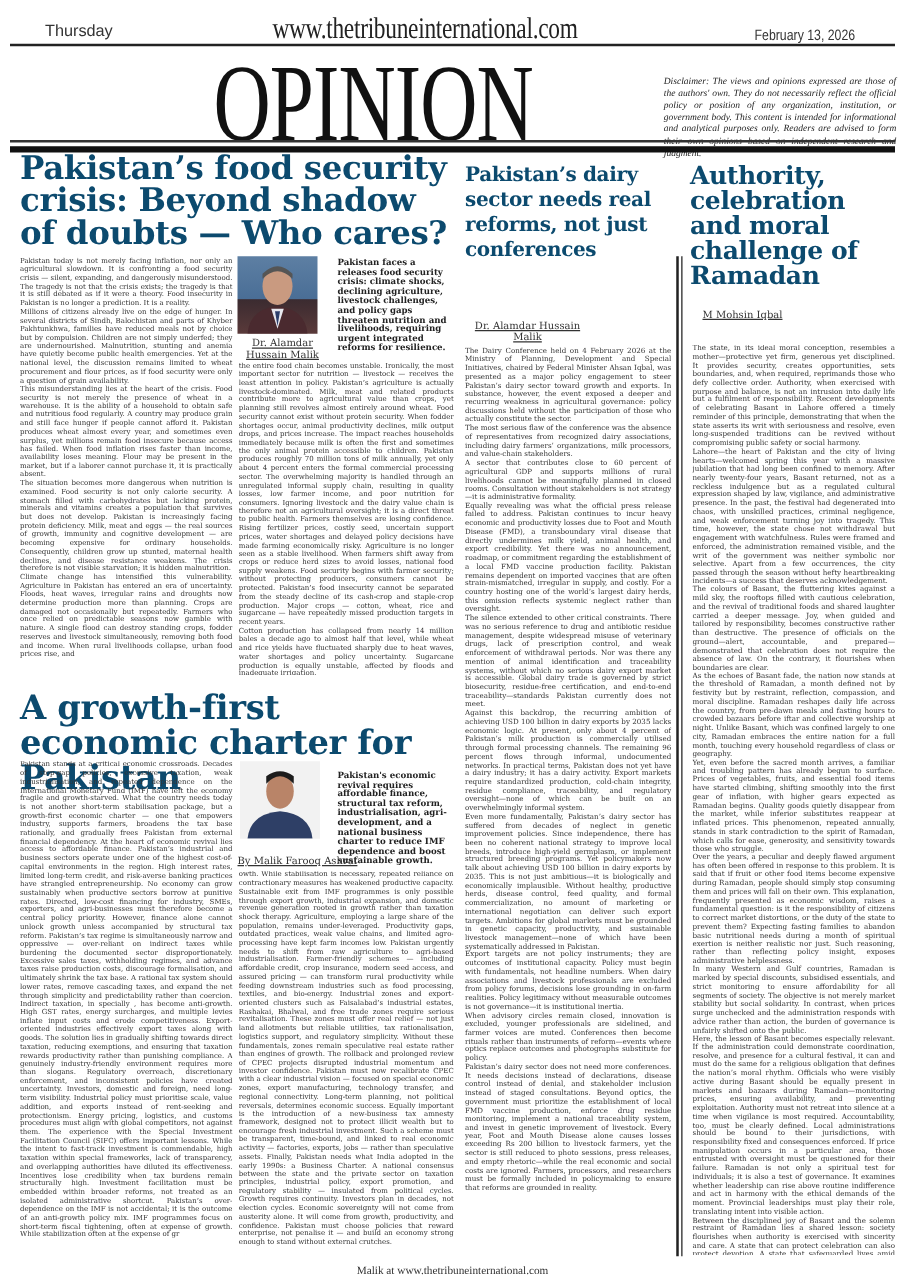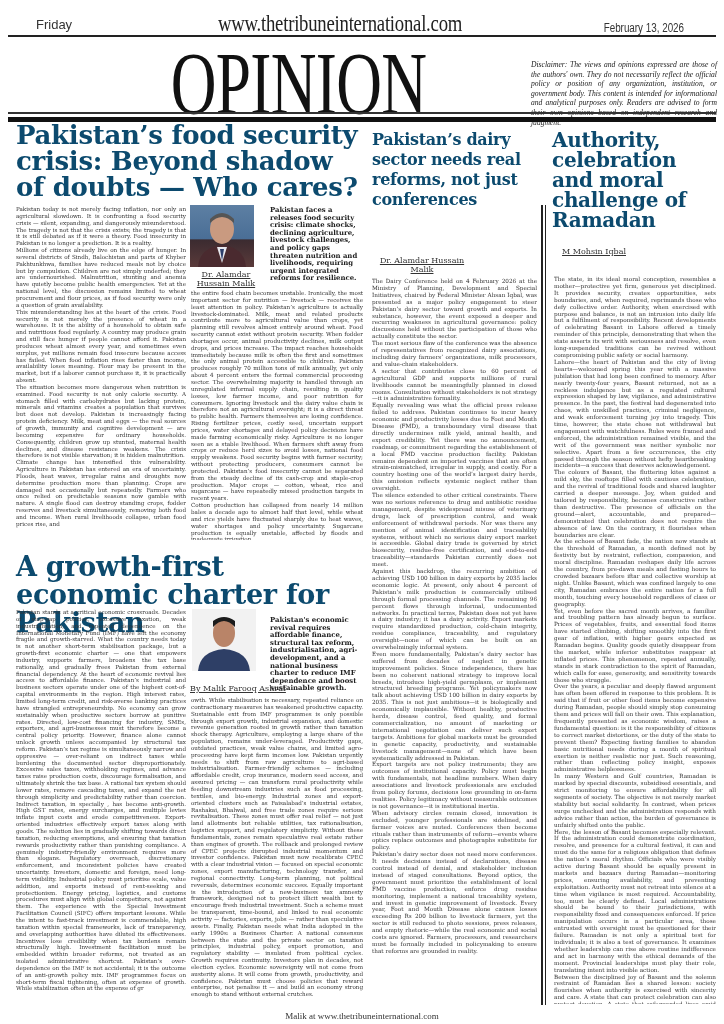--- a/index.html
+++ b/index.html
@@ -26,21 +26,21 @@
   .byline { position:absolute; font-family:"DejaVu Serif",serif; font-weight:normal; font-size:8px; text-decoration:underline; color:#333; text-align:center; }
   .pull { position:absolute; font-family:"DejaVu Serif",serif; font-weight:bold; font-size:6.9px; line-height:7.6px; color:#222; }
   .photo { position:absolute; overflow:hidden; }
   .vrule { position:absolute; background:#222; width:2px; }
   .footer { position:absolute; left:0; width:724px; top:1011px; text-align:center; font-family:"Liberation Serif",serif; font-size:9px; color:#333; }
 </style>
 </head>
 <body>
 
 <div class="masthead-top">
-  <span class="day">Friday</span>
+  <span class="day">Thursday</span>
   <span class="site">www.thetribuneinternational.com</span>
   <span class="date">February 13, 2026</span>
 </div>
 <div class="rule-top"></div>
 <div class="opinion">OPINION</div>
 <div class="disclaimer">Disclaimer: The views and opinions expressed are those of the authors' own. They do not necessarily reflect the official policy or position of any organization, institution, or government body. This content is intended for informational and analytical purposes only. Readers are advised to form their own opinions based on independent research and judgment.</div>
 <div class="rule-mid1"></div>
 <div class="rule-mid2"></div>
 
 <div class="headline h1">Pakistan’s food security crisis: Beyond shadow of doubts — Who cares?</div>

